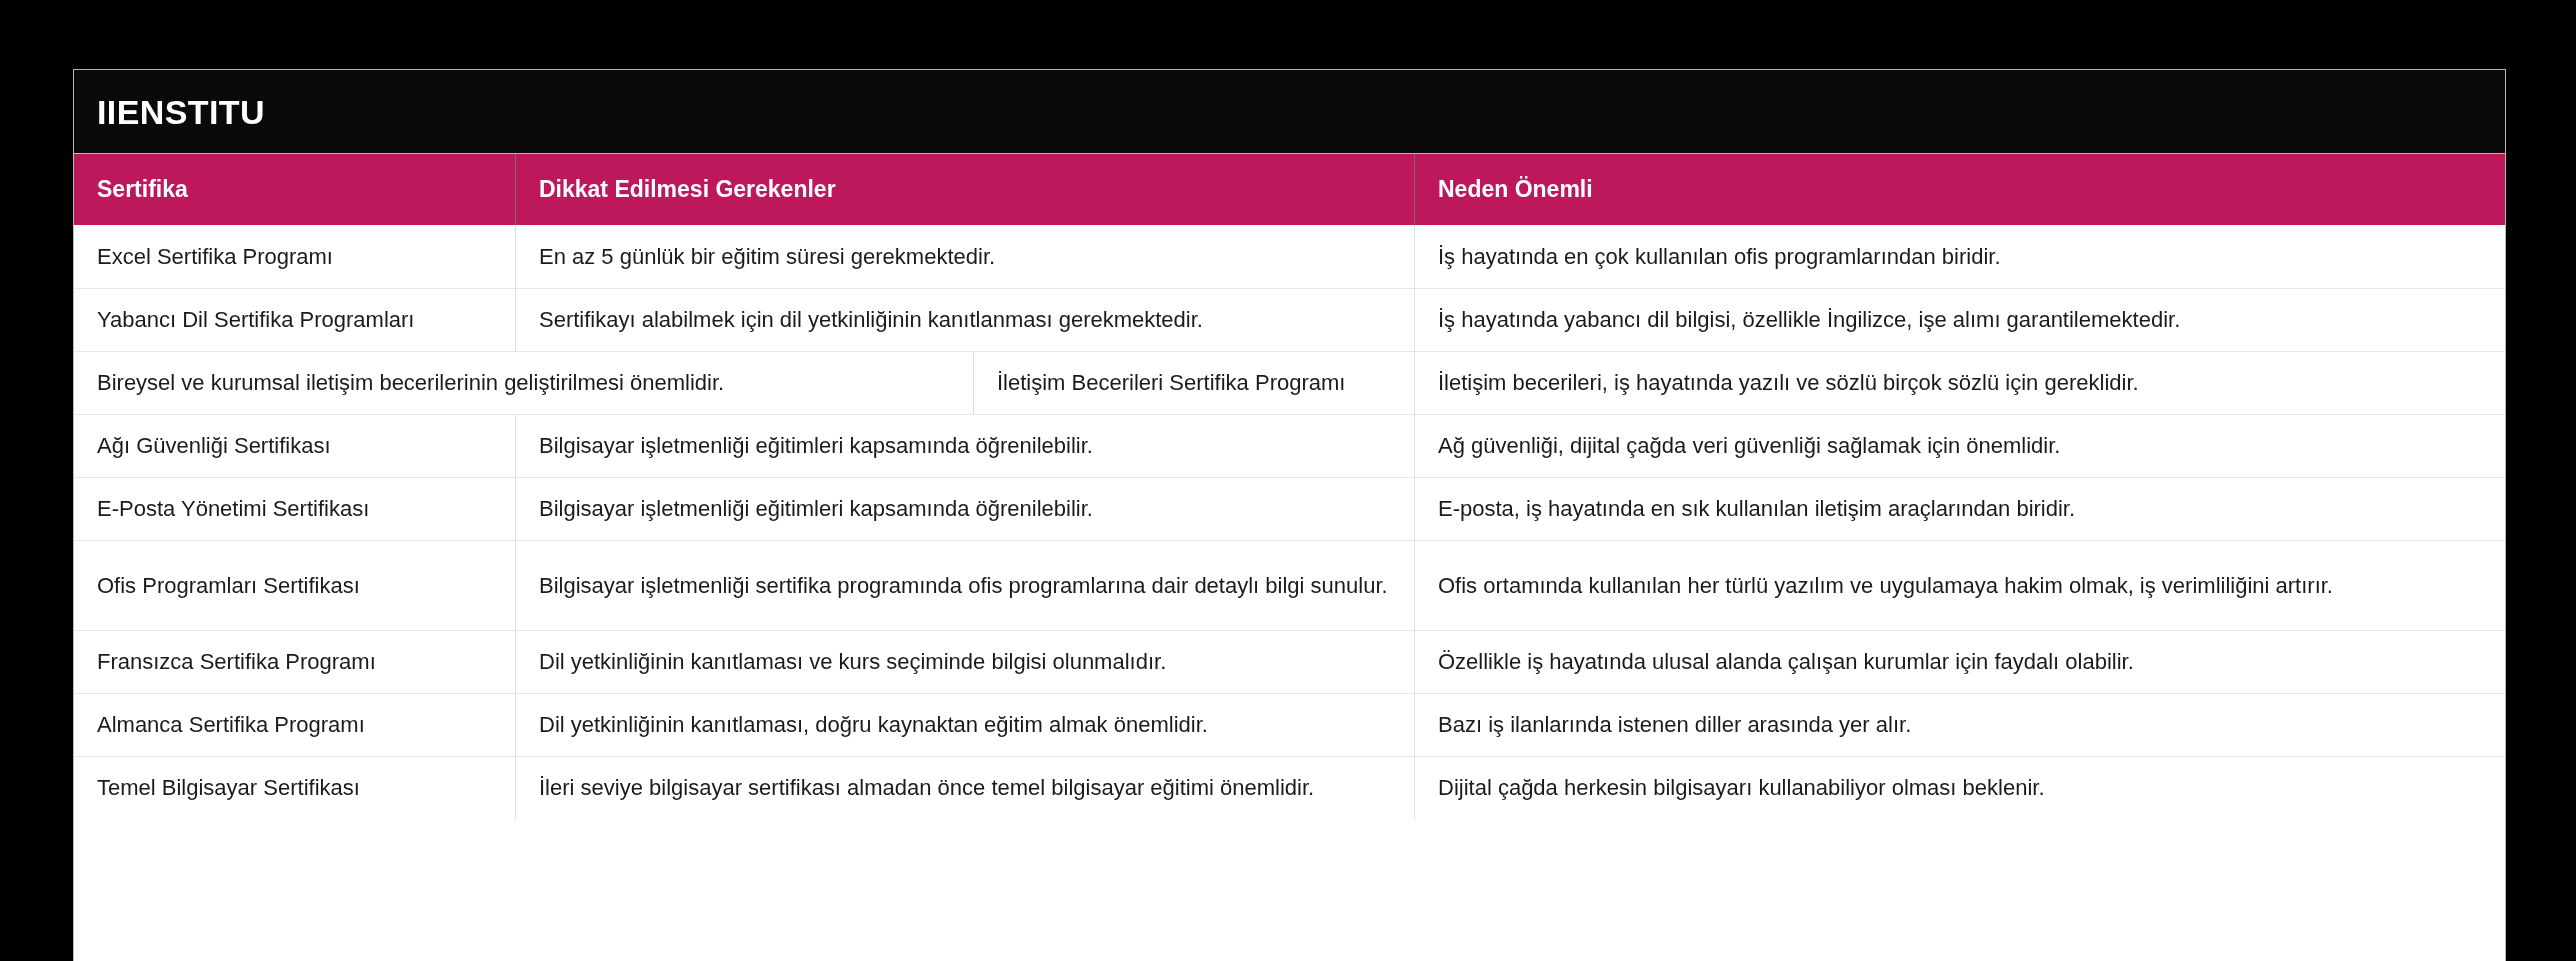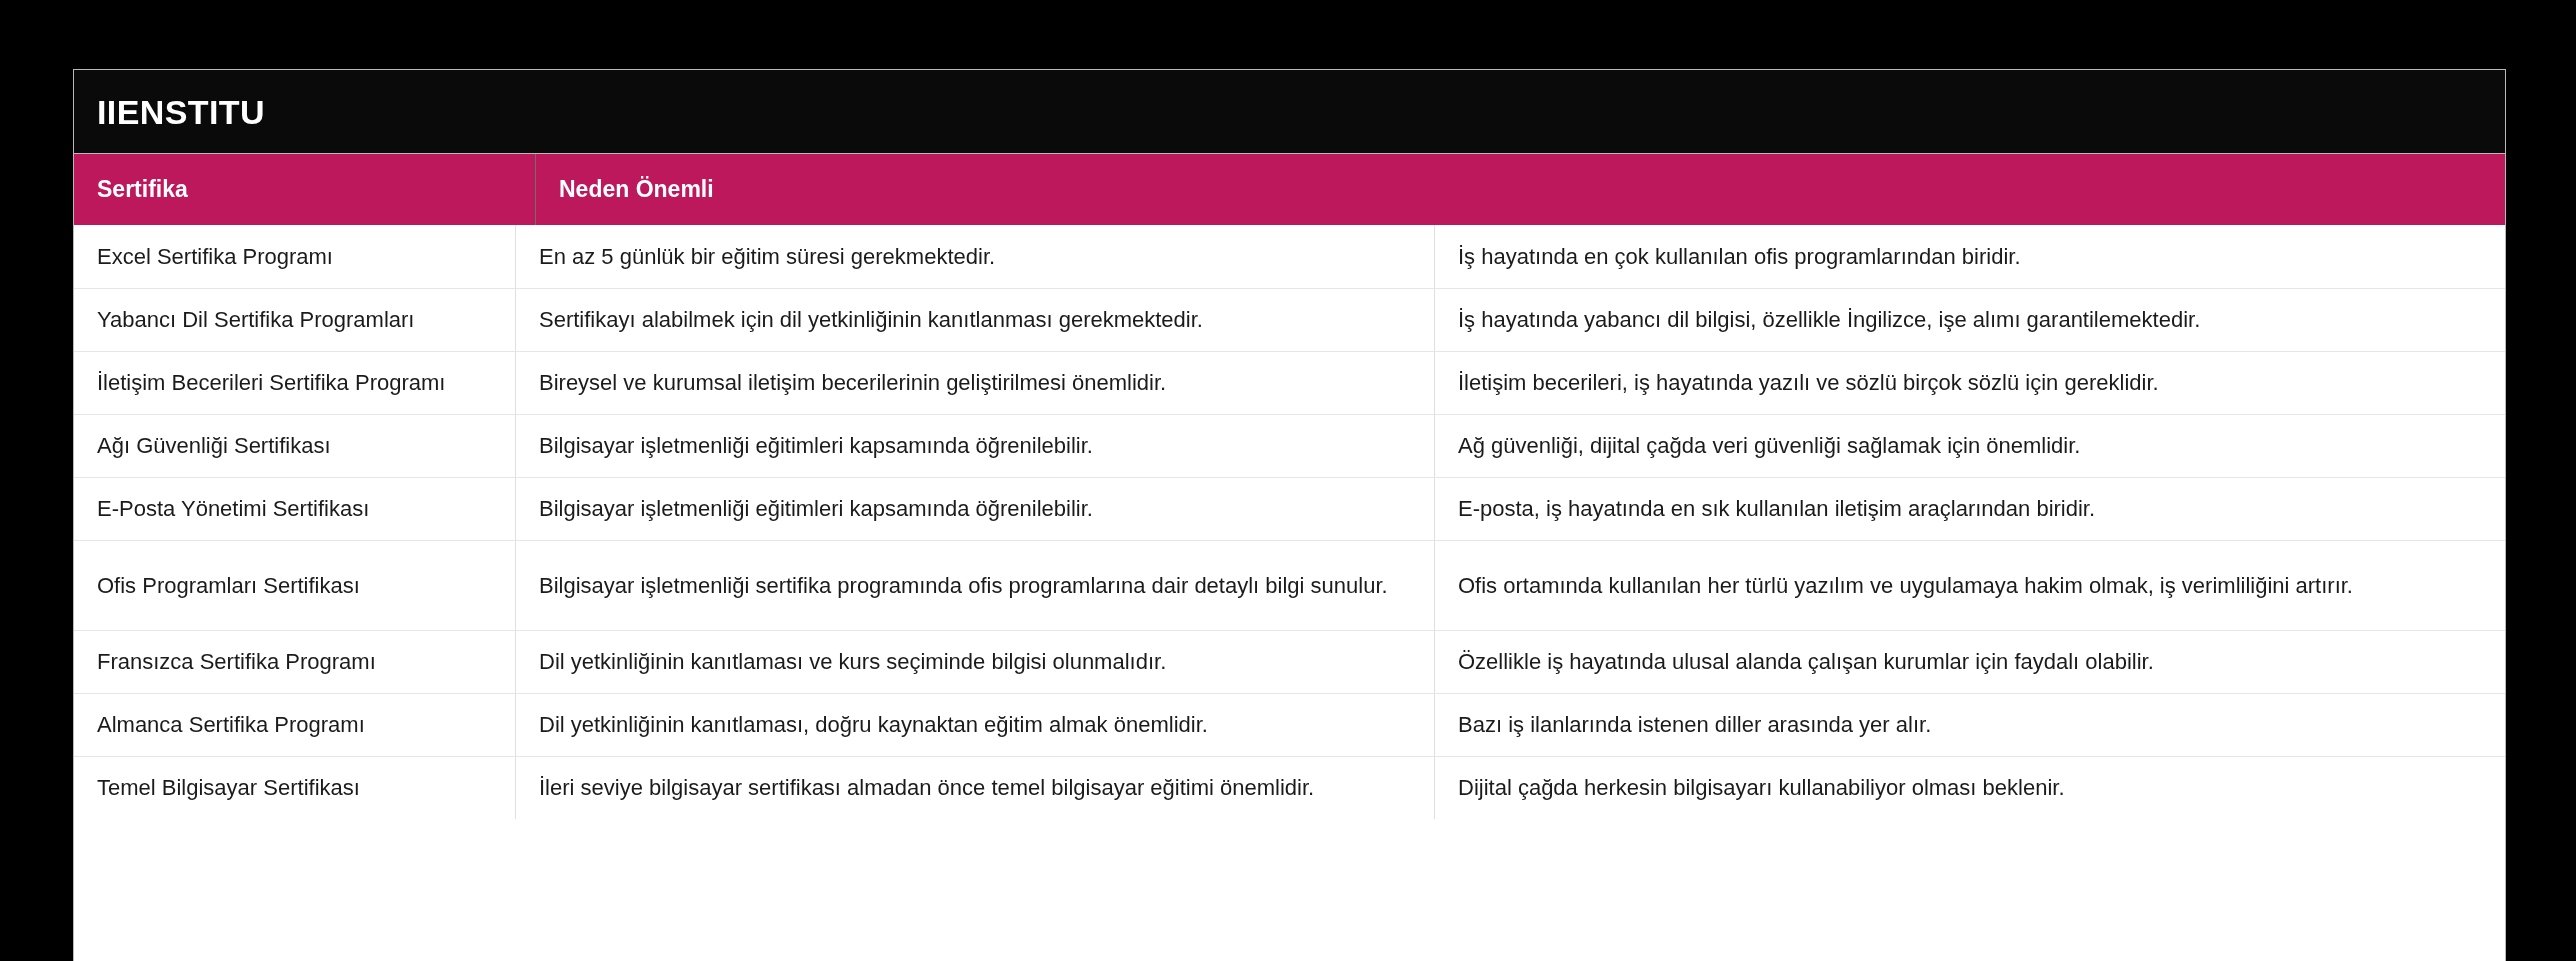--- a/index.html
+++ b/index.html
@@ -107,60 +107,61 @@
     display: flex;
     align-items: center;
   }
   .data-cell + .data-cell {
     border-left: 1px solid #e0e0e0;
   }
 
   
   .col-1 { flex: 0 0 441px; width: 441px; }
   .col-2 { flex: 0 0 899px; width: 899px; }
-  .col-3 { flex: 1 1 auto; margin-left: 20px; }
+  .col-3 { flex: 1 1 auto; }
 
   
   .data-row.h-1 { min-height: 63px; }
   .data-row.h-2 { min-height: 90px; }
 </style>
 </head>
 <body>
 
 <div class="page">
 
   <div class="table-card">
 
     <div class="brand-bar">
       <div class="brand-title">IIENSTITU</div>
     </div>
 
     <div class="header-row">
       <div class="header-cell col-1">Sertifika</div>
+      <div class="header-cell col-2">Dikkat Edilmesi Gerekenler</div>
       <div class="header-cell col-3">Neden Önemli</div>
     </div>
 
     <div class="table-body">
 
       <div class="data-row h-1">
         <div class="data-cell col-1">Excel Sertifika Programı</div>
         <div class="data-cell col-2">En az 5 günlük bir eğitim süresi gerekmektedir.</div>
         <div class="data-cell col-3">İş hayatında en çok kullanılan ofis programlarından biridir.</div>
       </div>
 
 
       <div class="data-row h-1">
         <div class="data-cell col-1">Yabancı Dil Sertifika Programları</div>
         <div class="data-cell col-2">Sertifikayı alabilmek için dil yetkinliğinin kanıtlanması gerekmektedir.</div>
         <div class="data-cell col-3">İş hayatında yabancı dil bilgisi, özellikle İngilizce, işe alımı garantilemektedir.</div>
       </div>
 
       <div class="data-row h-1">
+        <div class="data-cell col-2">Bireysel ve kurumsal iletişim becerilerinin geliştirilmesi önemlidir.</div>
         <div class="data-cell col-1">İletişim Becerileri Sertifika Programı</div>
-        <div class="data-cell col-2">Bireysel ve kurumsal iletişim becerilerinin geliştirilmesi önemlidir.</div>
         <div class="data-cell col-3">İletişim becerileri, iş hayatında yazılı ve sözlü birçok sözlü için gereklidir.</div>
       </div>
 
       <div class="data-row h-1">
         <div class="data-cell col-1">Ağı Güvenliği Sertifikası</div>
         <div class="data-cell col-2">Bilgisayar işletmenliği eğitimleri kapsamında öğrenilebilir.</div>
         <div class="data-cell col-3">Ağ güvenliği, dijital çağda veri güvenliği sağlamak için önemlidir.</div>
       </div>
 
       <div class="data-row h-1">

